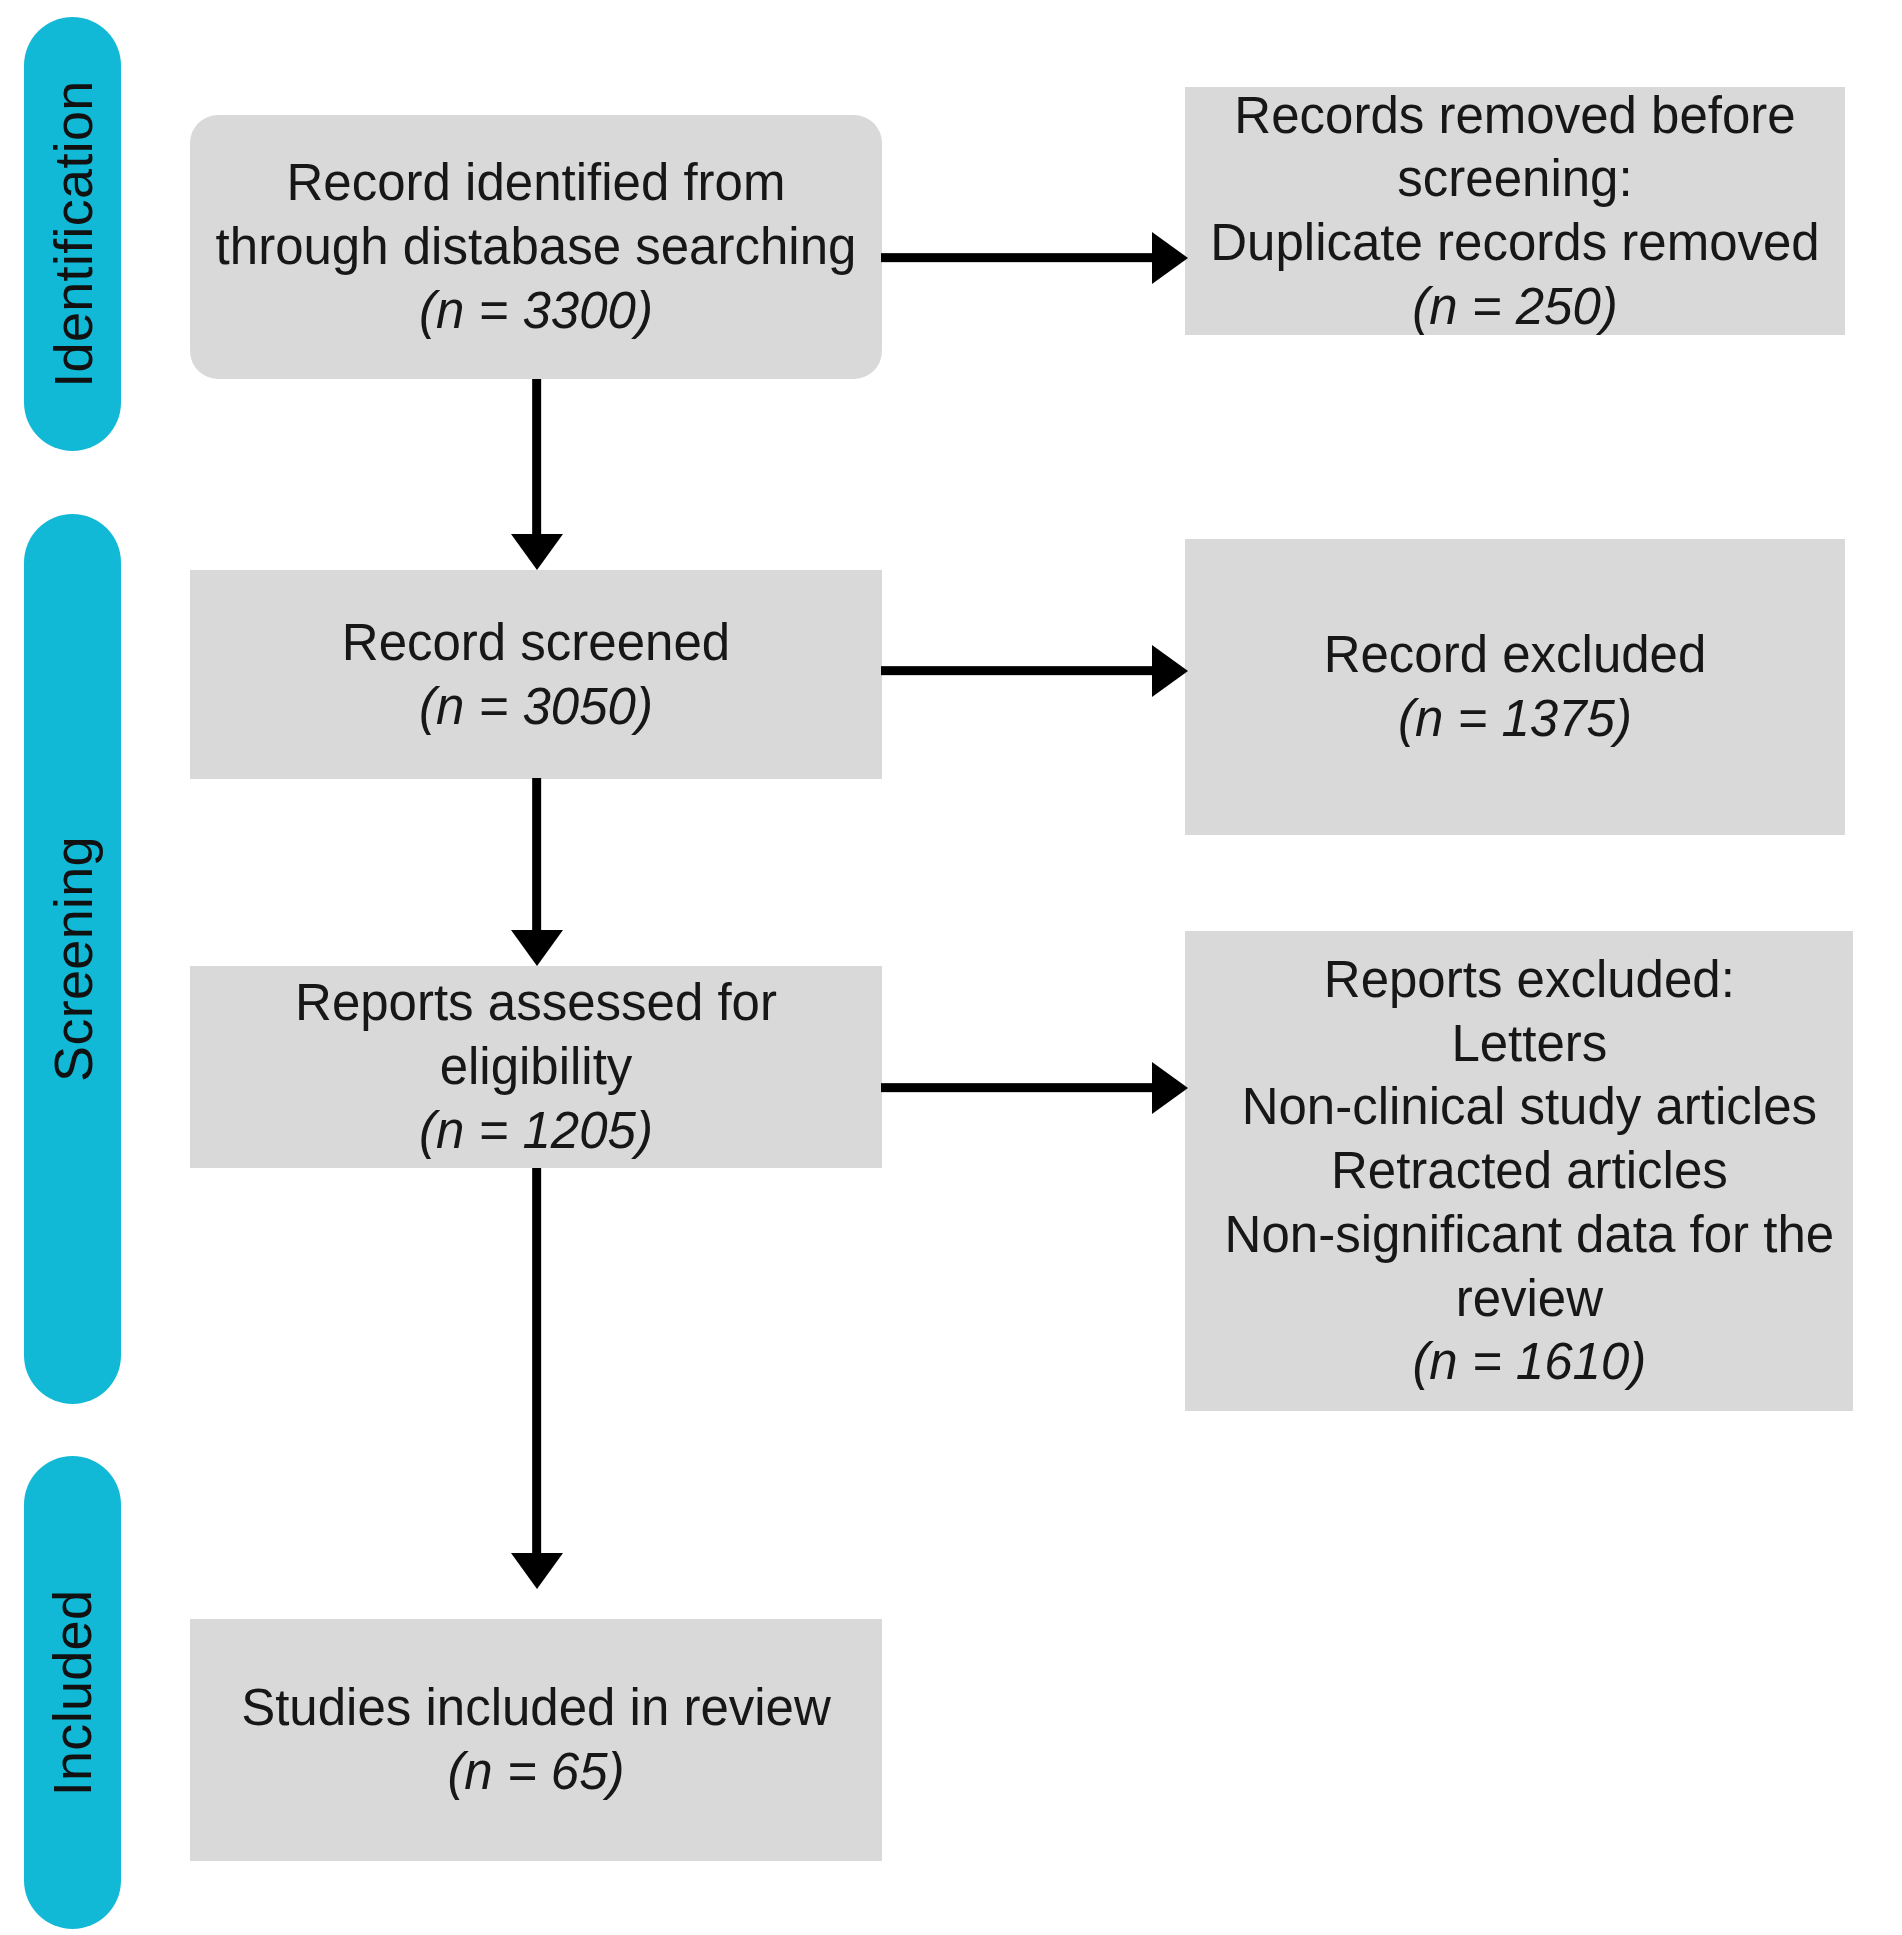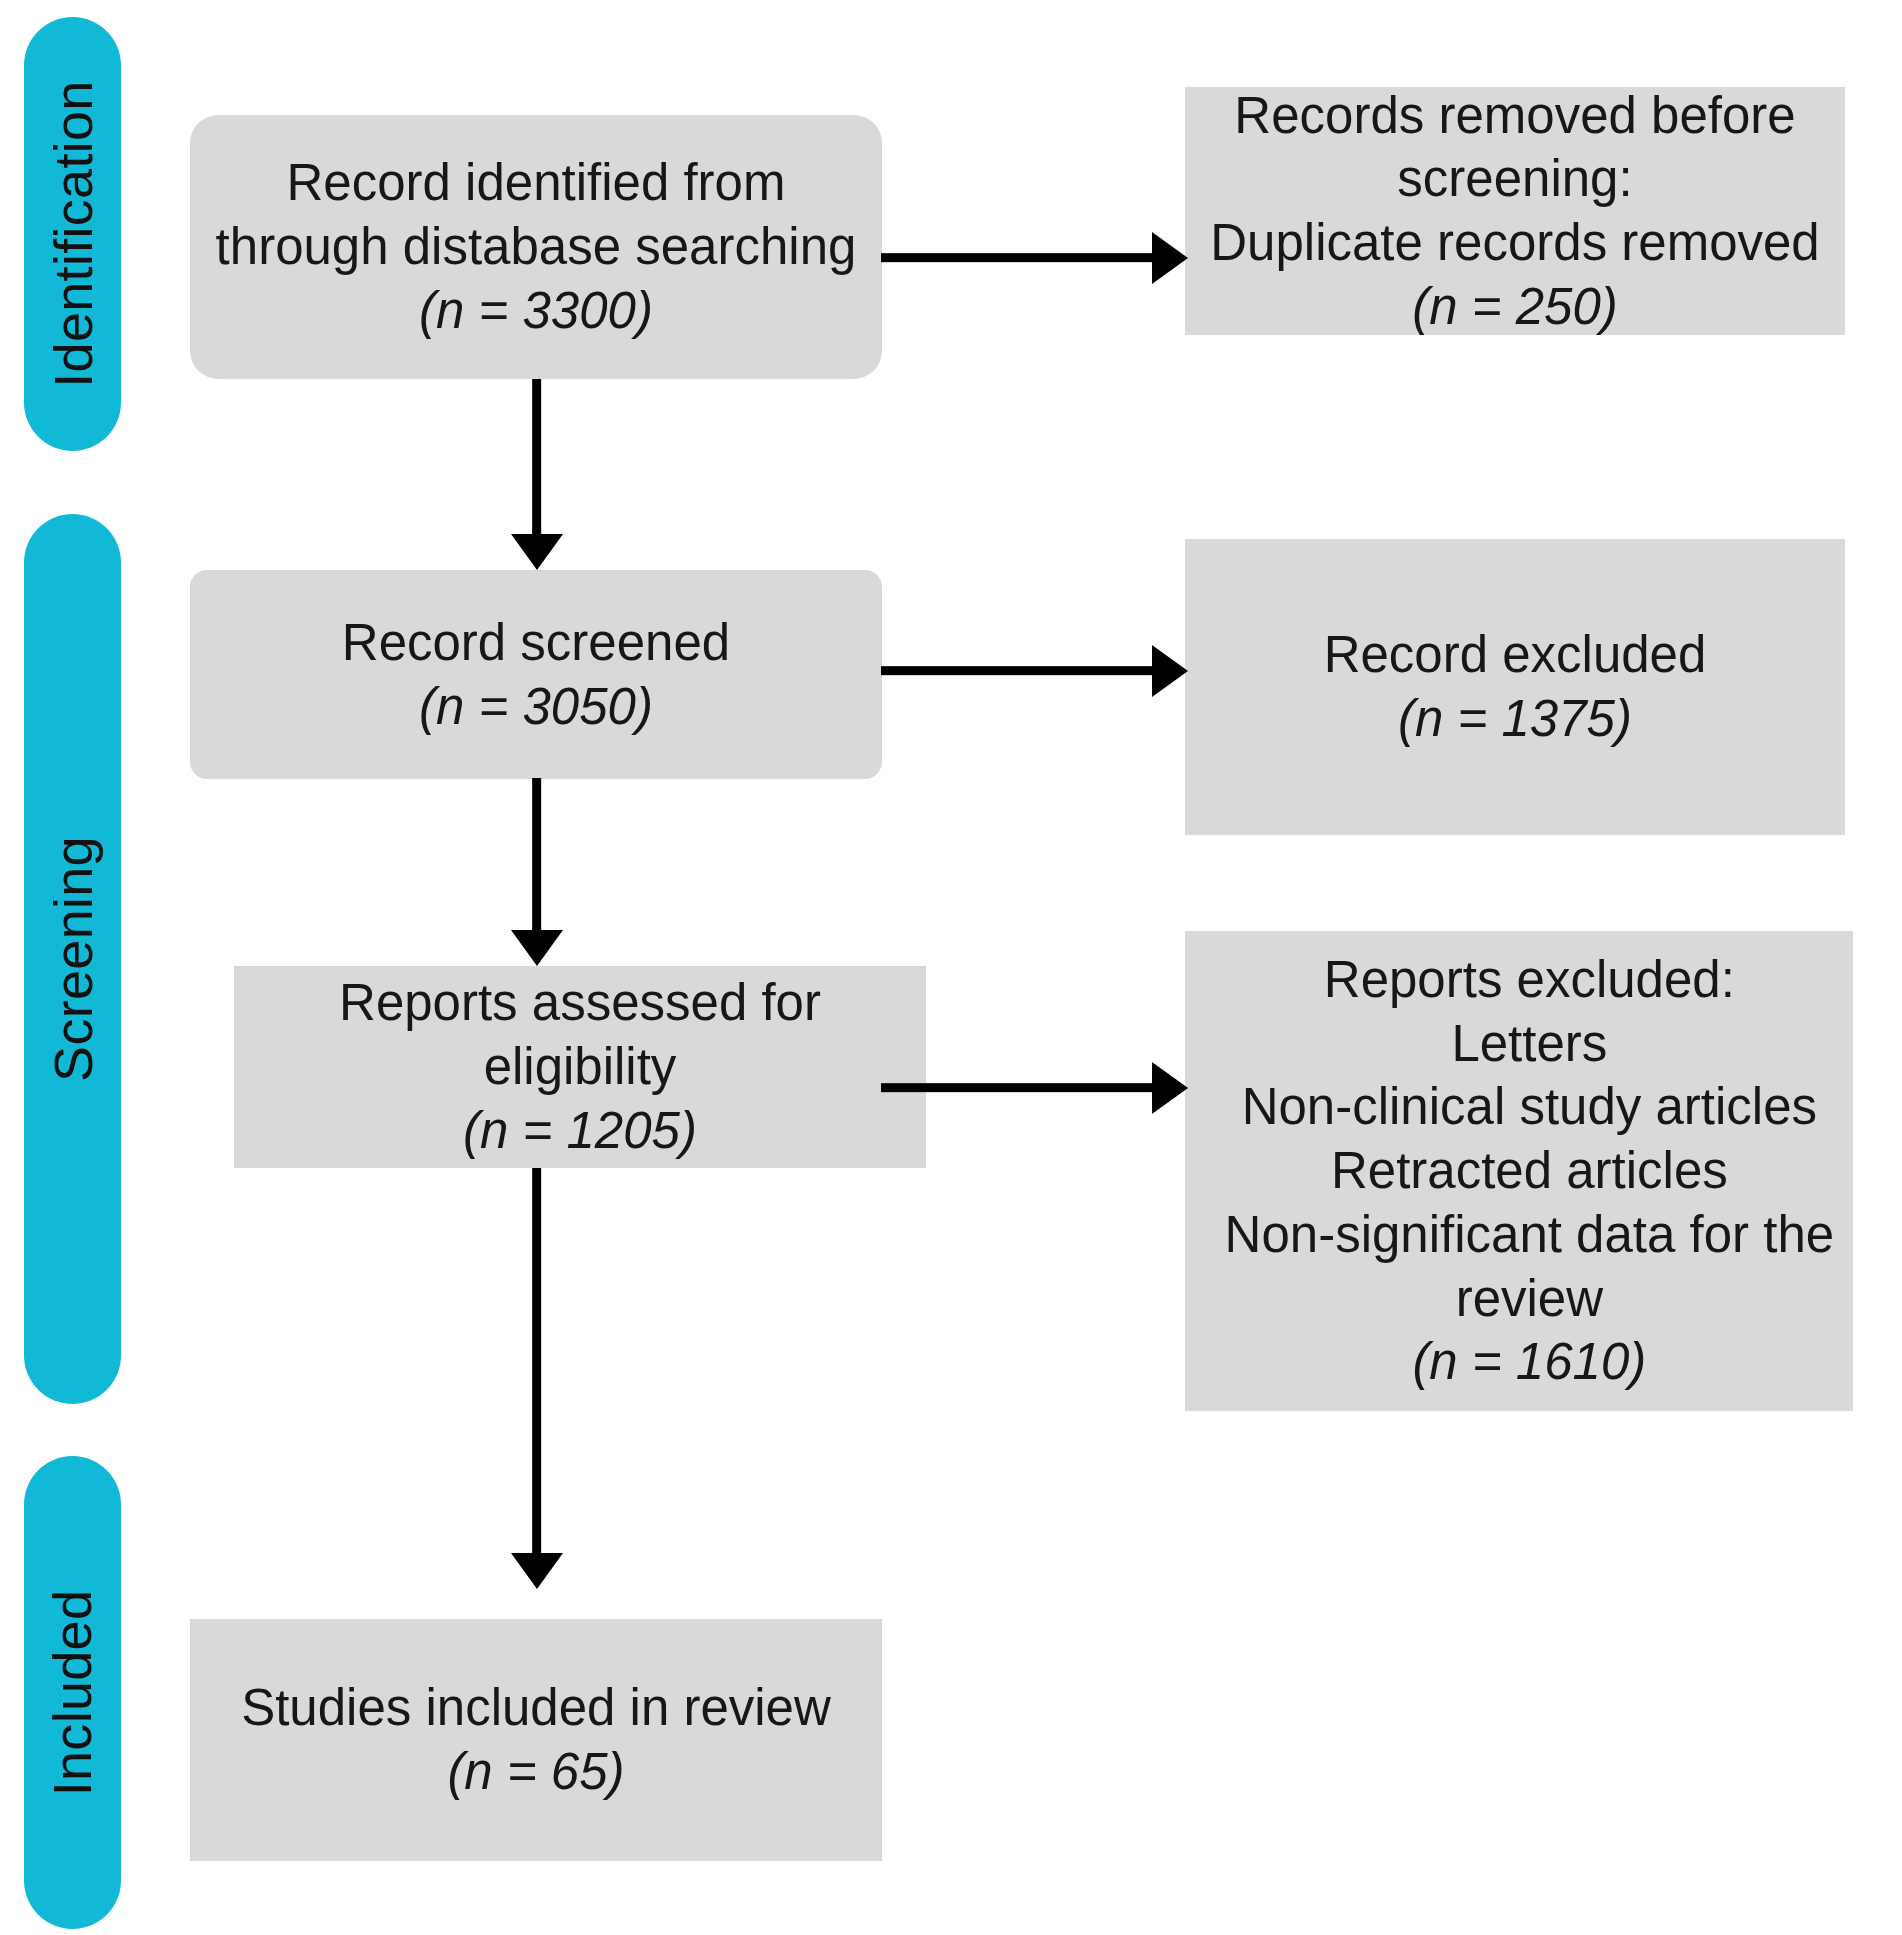--- a/index.html
+++ b/index.html
@@ -136,21 +136,21 @@
   <div class="arrow-h" style="left:881px; top:231px; width:307px; height:53px;">
     <div class="shaft" style="width:275px;"></div>
     <div class="head"></div>
   </div>
 
   <div class="arrow-v" style="left:510px; top:379px; width:53px; height:191px;">
     <div class="shaft" style="height:158px;"></div>
     <div class="head"></div>
   </div>
 
-  <div class="flow-box" style="left:190px; top:570px; width:692px; height:209px;border-radius:17px;">
+  <div class="flow-box" style="left:190px; top:570px; width:692px; height:209px;">
     <div class="box-text">
       <div>Record screened</div>
       <div class="nline">(n = 3050)</div>
     </div>
   </div>
 
   <div class="flow-box" style="left:1185px; top:539px; width:660px; height:296px;">
     <div class="box-text">
       <div>Record excluded</div>
       <div class="nline">(n = 1375)</div>
@@ -160,21 +160,21 @@
   <div class="arrow-h" style="left:881px; top:644px; width:307px; height:53px;">
     <div class="shaft" style="width:275px;"></div>
     <div class="head"></div>
   </div>
 
   <div class="arrow-v" style="left:510px; top:778px; width:53px; height:188px;">
     <div class="shaft" style="height:155px;"></div>
     <div class="head"></div>
   </div>
 
-  <div class="flow-box" style="left:190px; top:966px; width:692px; height:202px;margin-left:44px;">
+  <div class="flow-box" style="left:190px; top:966px; width:692px; height:202px;">
     <div class="box-text">
       <div>Reports assessed for eligibility</div>
       <div class="nline">(n = 1205)</div>
     </div>
   </div>
 
   <div class="flow-box" style="left:1185px; top:931px; width:668px; height:480px;padding-left:36px;">
     <div class="box-text">
       <div>Reports excluded:</div>
       <div>Letters</div>

